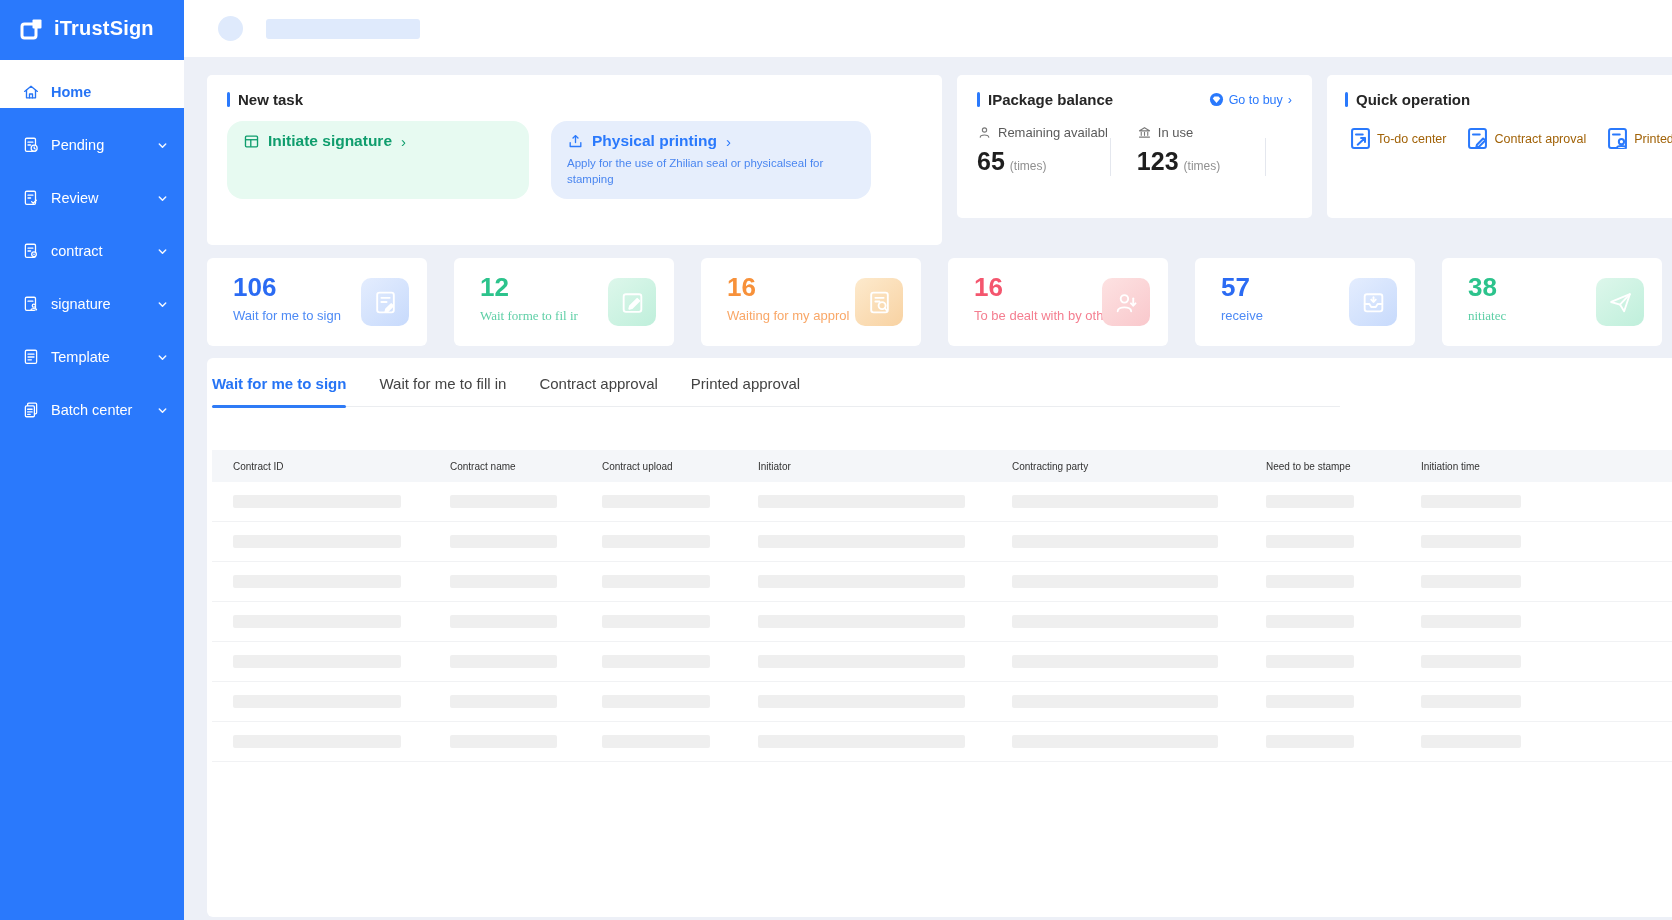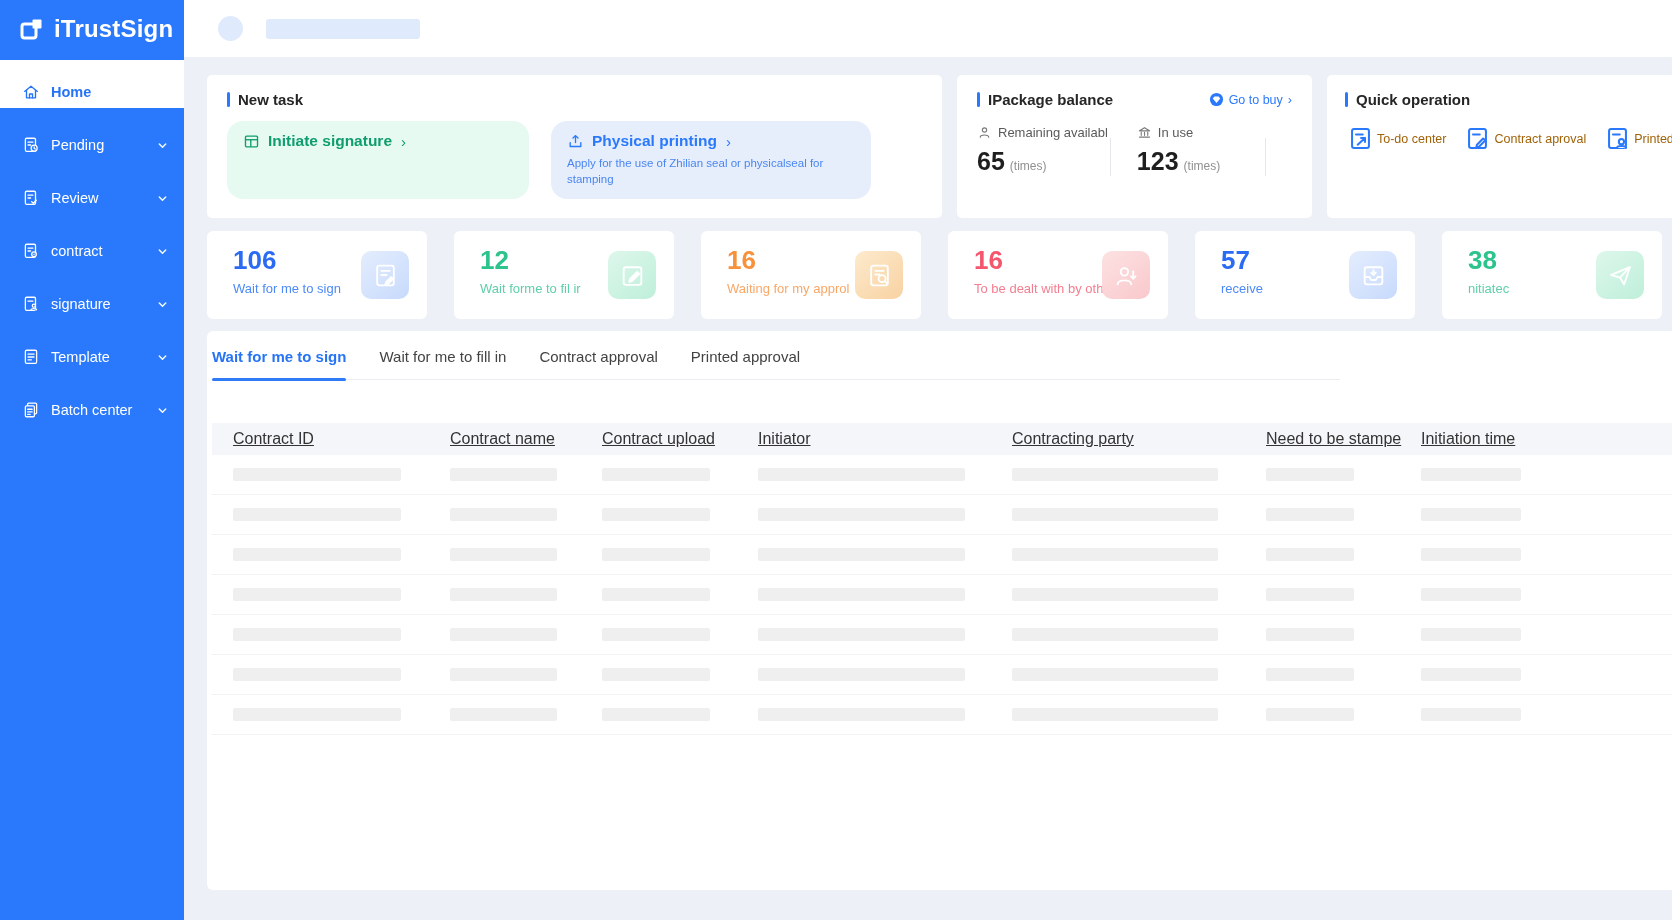--- a/index.html
+++ b/index.html
@@ -3,42 +3,42 @@
 <meta charset="utf-8">
 <style>
   * { margin:0; padding:0; box-sizing:border-box; }
   html,body { width:1672px; height:920px; overflow:hidden; }
   body { font-family:"Liberation Sans", sans-serif; background:#edf0f7; position:relative; }
 
   
   .sidebar { position:absolute; left:0; top:0; width:184px; height:920px; background:#2a79fc; z-index:5; }
   .logo { height:57px; display:flex; align-items:center; padding-left:19px; gap:9px; color:#fff; cursor:pointer; }
   .logo-icon { width:26px; height:26px; display:flex; }
-  .logo-text { font-size:24px; font-weight:700; letter-spacing:.2px; }
+  .logo-text { font-size:20px; font-weight:700; letter-spacing:.2px; }
   .menu { margin-top:3px; }
   .menu-item { height:48px; margin-bottom:5px; display:flex; align-items:center; padding:16px 16px 0 22px; color:#fff; font-size:14.5px; cursor:pointer; }
   .menu-item .mi-icon { width:18px; height:18px; margin-right:11px; display:flex; flex:none; }
   .menu-item .mi-label { flex:1; }
   .menu-item.mod-active { background:#fff; color:#2674f5; font-weight:700; }
   .chev { width:11px; height:11px; opacity:.95; display:flex; }
 
   
   .main { margin-left:184px; }
   .topbar { height:57px; background:#fff; display:flex; align-items:center; padding-left:34px; gap:23px; }
   .skel-circle { width:25px; height:25px; border-radius:50%; background:#dfeafc; }
   .skel-bar { width:154px; height:20px; border-radius:3px; background:#dfeafc; }
   .content { padding:18px 0 0 23px; }
 
   .card { background:#fff; border-radius:5px; flex:none; }
   .card-title-row { display:flex; align-items:center; }
   .tbar { width:3px; height:15px; background:#2a79fc; border-radius:1.5px; margin-right:8px; flex:none; }
   .card-title { font-size:15px; font-weight:700; color:#262626; white-space:nowrap; }
 
   .row1 { display:flex; gap:15px; }
-  .newtask { width:735px; height:143px; padding:16px 20px; }
+  .newtask { width:735px; height:170px; padding:16px 20px; }
   .nt-cards { display:flex; gap:22px; margin-top:13px; }
   .nt-card { height:78px; border-radius:16px; padding:11px 16px; cursor:pointer; }
   .nt-card.mod-green { background:#e7faf1; color:#0f9d6d; width:302px; }
   .nt-card.mod-blue  { background:#e6eefc; color:#2a79fc; width:320px; }
   .nt-title { display:flex; align-items:center; gap:8px; font-size:15.5px; font-weight:700; }
   .nt-title .nt-ticon { width:17px; height:17px; display:flex; flex:none; }
   .nt-arrow { font-size:15px; font-weight:400; margin-left:1px; }
   .nt-desc { font-size:11.5px; line-height:1.35; margin-top:6px; }
   .mod-green .nt-desc { color:#2ba47c; }
   .mod-blue  .nt-desc { color:#4a86f0; }
@@ -58,38 +58,38 @@
   .qo-items { display:flex; gap:18px; margin-top:17px; padding-left:2px; }
   .qo-item { display:flex; flex-direction:row; align-items:center; gap:3px; font-size:12.5px; color:#a16207; white-space:nowrap; cursor:pointer; }
   .qo-icon { width:27px; height:27px; color:#2a79fc; display:flex; }
 
   .row2 { display:flex; gap:27px; margin-top:13px; }
   .stat { width:220px; height:88px; border-radius:6px; background:#fff; position:relative; padding:14px 0 0 26px; cursor:pointer; }
   .stat-value { font-size:26px; font-weight:700; }
   .stat-label { font-size:13px; margin-top:5px; white-space:nowrap; }
   .stat-icon { position:absolute; right:18px; top:20px; width:48px; height:48px; border-radius:10px; display:flex; align-items:center; justify-content:center; }
   .mod-blue   .stat-value { color:#2b6bf3; }  .mod-blue   .stat-label { color:#4d8af5; }
-  .mod-green  .stat-value { color:#2cc38c; }  .mod-green  .stat-label { color:#5ecfa6; }
+  .mod-green  .stat-value { color:#2cc38c; }  .mod-green  .stat-label { color:#5ecfa6;font-family:Liberation Serif, serif; }
   .mod-orange .stat-value { color:#f7913a; }  .mod-orange .stat-label { color:#f9a767; }
   .mod-red    .stat-value { color:#f4566e; }  .mod-red    .stat-label { color:#f47e90; }
   .mod-blue   .stat-icon { background:linear-gradient(140deg,#e4edfe,#c7dafc); }
   .mod-green  .stat-icon { background:linear-gradient(140deg,#ddf7eb,#bfefdb); }
   .mod-orange .stat-icon { background:linear-gradient(140deg,#fdeacd,#f8d2a2); }
   .mod-red    .stat-icon { background:linear-gradient(140deg,#fde2e2,#f9c8cc); }
   .stat-icon svg { width:27px; height:27px; }
 
   
   .panel { margin-top:12px; background:#fff; border-radius:6px; width:1480px; height:559px; padding:17px 0 0 5px; }
   .tabs { display:flex; gap:33px; border-bottom:1px solid #ebedf0; width:1128px; }
   .tab { font-size:15px; color:#434343; padding-bottom:14px; position:relative; cursor:pointer; white-space:nowrap; }
   .tab.mod-active { color:#2674f5; font-weight:700; }
   .tab.mod-active::after { content:""; position:absolute; left:0; right:0; bottom:-2px; height:3px; background:#2f7bf6; border-radius:2px; }
 
   .table { margin-top:43px; width:1460px; }
-  .thead { display:flex; height:32px; align-items:center; background:#f4f6f9; font-size:16px; color:#333;text-decoration:underline; }
+  .thead { display:flex; height:32px; align-items:center; background:#f4f6f9; font-size:10px; color:#333; }
   .trow  { display:flex; height:40px; align-items:center; border-bottom:1px solid #f1f2f4; }
   .cell  { flex:none; }
   .cell:nth-child(1) { width:238px; padding-left:21px; }
   .cell:nth-child(2) { width:152px; }
   .cell:nth-child(3) { width:156px; }
   .cell:nth-child(4) { width:254px; }
   .cell:nth-child(5) { width:254px; }
   .cell:nth-child(6) { width:155px; }
   .cell:nth-child(7) { flex:1; }
   .bar { height:13px; border-radius:2px; background:#efefef; }

